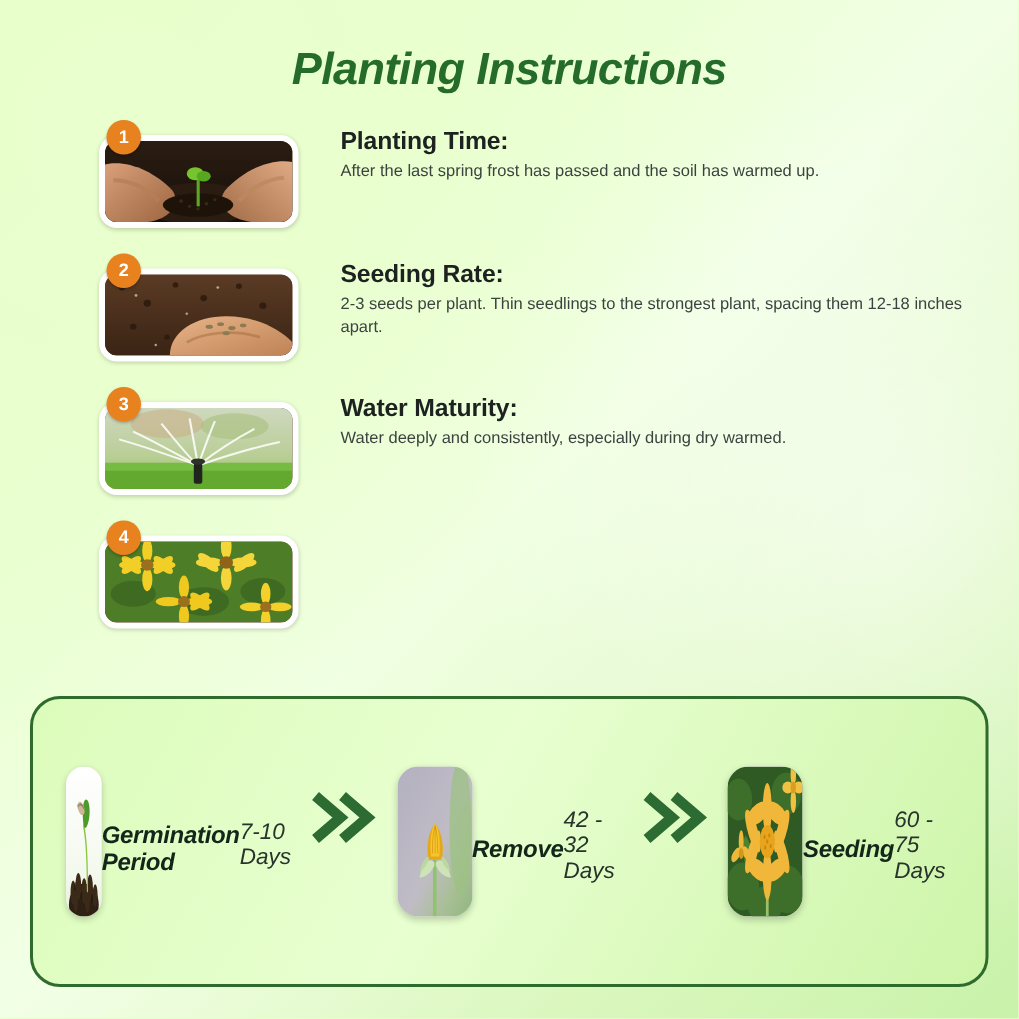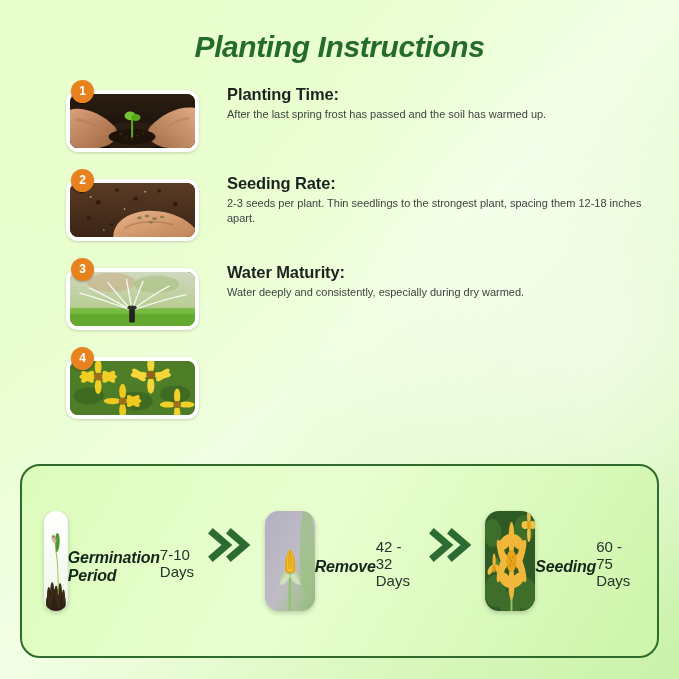--- a/index.html
+++ b/index.html
@@ -140,20 +140,21 @@
     font-size: 16px;
     font-weight: bold;
     font-style: italic;
     color: #14261a;
     letter-spacing: -0.2px;
   }
   .stage-days {
     margin-top: 4px;
     font-size: 15px;
     color: #27332b;
+    font-style: italic;
   }
   .arrow {
     width: 48px;
     height: 48px;
     margin-bottom: 32px;
     flex: 0 0 auto;
   }
   .arrow svg { display:block; width:100%; height:100%; }
 </style>
 </head>

